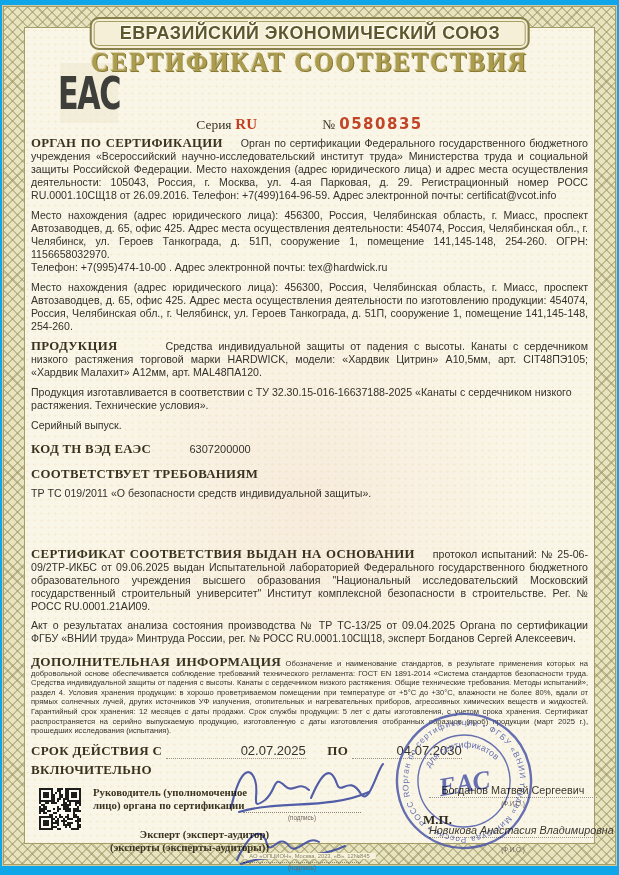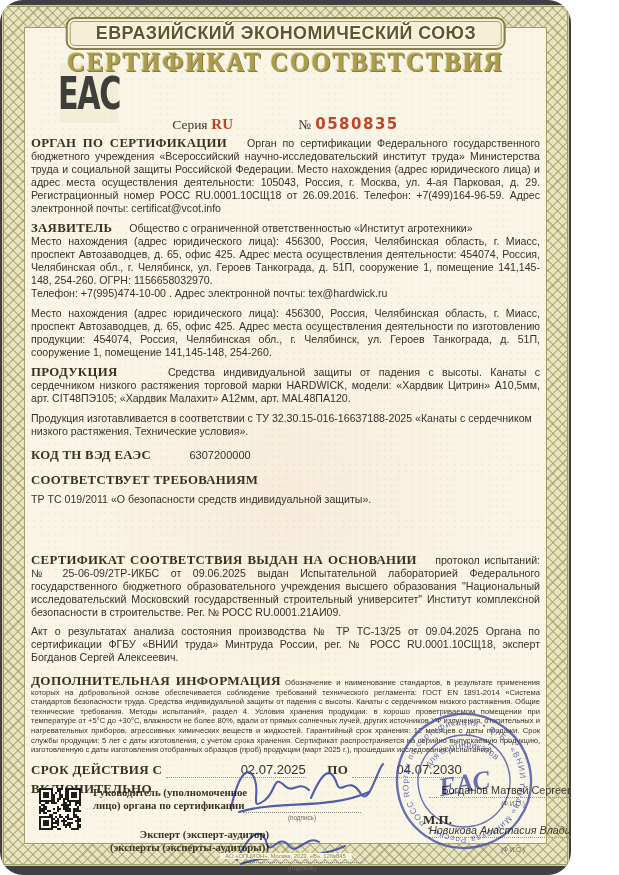--- a/index.html
+++ b/index.html
@@ -1,17 +1,17 @@
 <!DOCTYPE html>
 <html lang="ru"><head>
 <meta charset="utf-8">
 <style>
   html,body{margin:0;padding:0;background:#fff;}
-  .sheet{position:relative;width:571px;height:875px;background:#404040;overflow:hidden;
-         font-family:"Liberation Sans",sans-serif;border-radius:23px;}
+  .sheet{position:relative;width:619px;height:875px;background:#0ea5e9;overflow:hidden;
+         font-family:"Liberation Sans",sans-serif;}
   
   .page{position:absolute;left:3px;top:6px;right:3px;bottom:10px;
         background:
           repeating-linear-gradient(45deg, rgba(148,142,92,.50) 0 1.5px, transparent 1.5px 7px),
           repeating-linear-gradient(-45deg, rgba(148,142,92,.50) 0 1.5px, transparent 1.5px 7px),
           linear-gradient(#e9e4c0,#e9e4c0);
         box-shadow: inset 0 0 0 1px #a39d68, 0 0 0 1px #cfcaa2;}
   .inner{position:absolute;inset:21px;background:
           radial-gradient(circle at 50% 58%, rgba(228,170,150,.14), transparent 42%),
           radial-gradient(rgba(219,199,120,.16) 1px, transparent 1.4px),
@@ -115,34 +115,33 @@
       </div>
 
       <div class="content">
 
         <div class="sec body">
           <span class="h">ОРГАН ПО СЕРТИФИКАЦИИ</span>
           <span>Орган по сертификации Федерального государственного бюджетного учреждения «Всероссийский научно-исследовательский институт труда» Министерства труда и социальной защиты Российской Федерации. Место нахождения (адрес юридического лица) и адрес места осуществления деятельности: 105043, Россия, г. Москва, ул. 4-ая Парковая, д. 29. Регистрационный номер РОСС RU.0001.10СЩ18 от 26.09.2016. Телефон: +7(499)164-96-59. Адрес электронной почты: certificat@vcot.info</span>
         </div>
 
         <div class="sec body">
-          <div class="plain"><span class="h">ЗАЯВИТЕЛЬ</span>
-            <span>Общество с ограниченной ответственностью «Институт агротехники»</span></div>
           <div>Место нахождения (адрес юридического лица): 456300, Россия, Челябинская область, г. Миасс, проспект Автозаводцев, д. 65, офис 425. Адрес места осуществления деятельности: 454074, Россия, Челябинская обл., г. Челябинск, ул. Героев Танкограда, д. 51П, сооружение 1, помещение 141,145-148, 254-260. ОГРН: 1156658032970.</div>
           <div class="plain">Телефон: +7(995)474-10-00 . Адрес электронной почты: tex@hardwick.ru</div>
         </div>
 
         <div class="sec body">
           <div>Место нахождения (адрес юридического лица): 456300, Россия, Челябинская область, г. Миасс, проспект Автозаводцев, д. 65, офис 425. Адрес места осуществления деятельности по изготовлению продукции: 454074, Россия, Челябинская обл., г. Челябинск, ул. Героев Танкограда, д. 51П, сооружение 1, помещение 141,145-148, 254-260.</div>
         </div>
 
         <div class="sec body">
           <div><span class="h" style="margin-right:42px;">ПРОДУКЦИЯ</span>
             <span>Средства индивидуальной защиты от падения с высоты. Канаты с сердечником низкого растяжения торговой марки HARDWICK, модели: «Хардвик Цитрин» А10,5мм, арт. CIT48ПЭ105; «Хардвик Малахит» А12мм, арт. MAL48ПА120.</span></div>
           <div style="margin-top:7px;" class="plain">Продукция изготавливается в соответствии с ТУ 32.30.15-016-16637188-2025 «Канаты с сердечником низкого растяжения. Технические условия».</div>
+          <div style="margin-top:7px;" class="plain">Серийный выпуск.</div>
         </div>
 
         <div class="sec">
           <span class="h">КОД ТН ВЭД ЕАЭС</span>
           <span class="tnved-val">6307200000</span>
         </div>
 
         <div class="sec" style="margin-top:10px;">
           <div class="h">СООТВЕТСТВУЕТ ТРЕБОВАНИЯМ</div>
           <div class="body plain" style="margin-top:5px;">ТР ТС 019/2011 «О безопасности средств индивидуальной защиты».</div>

